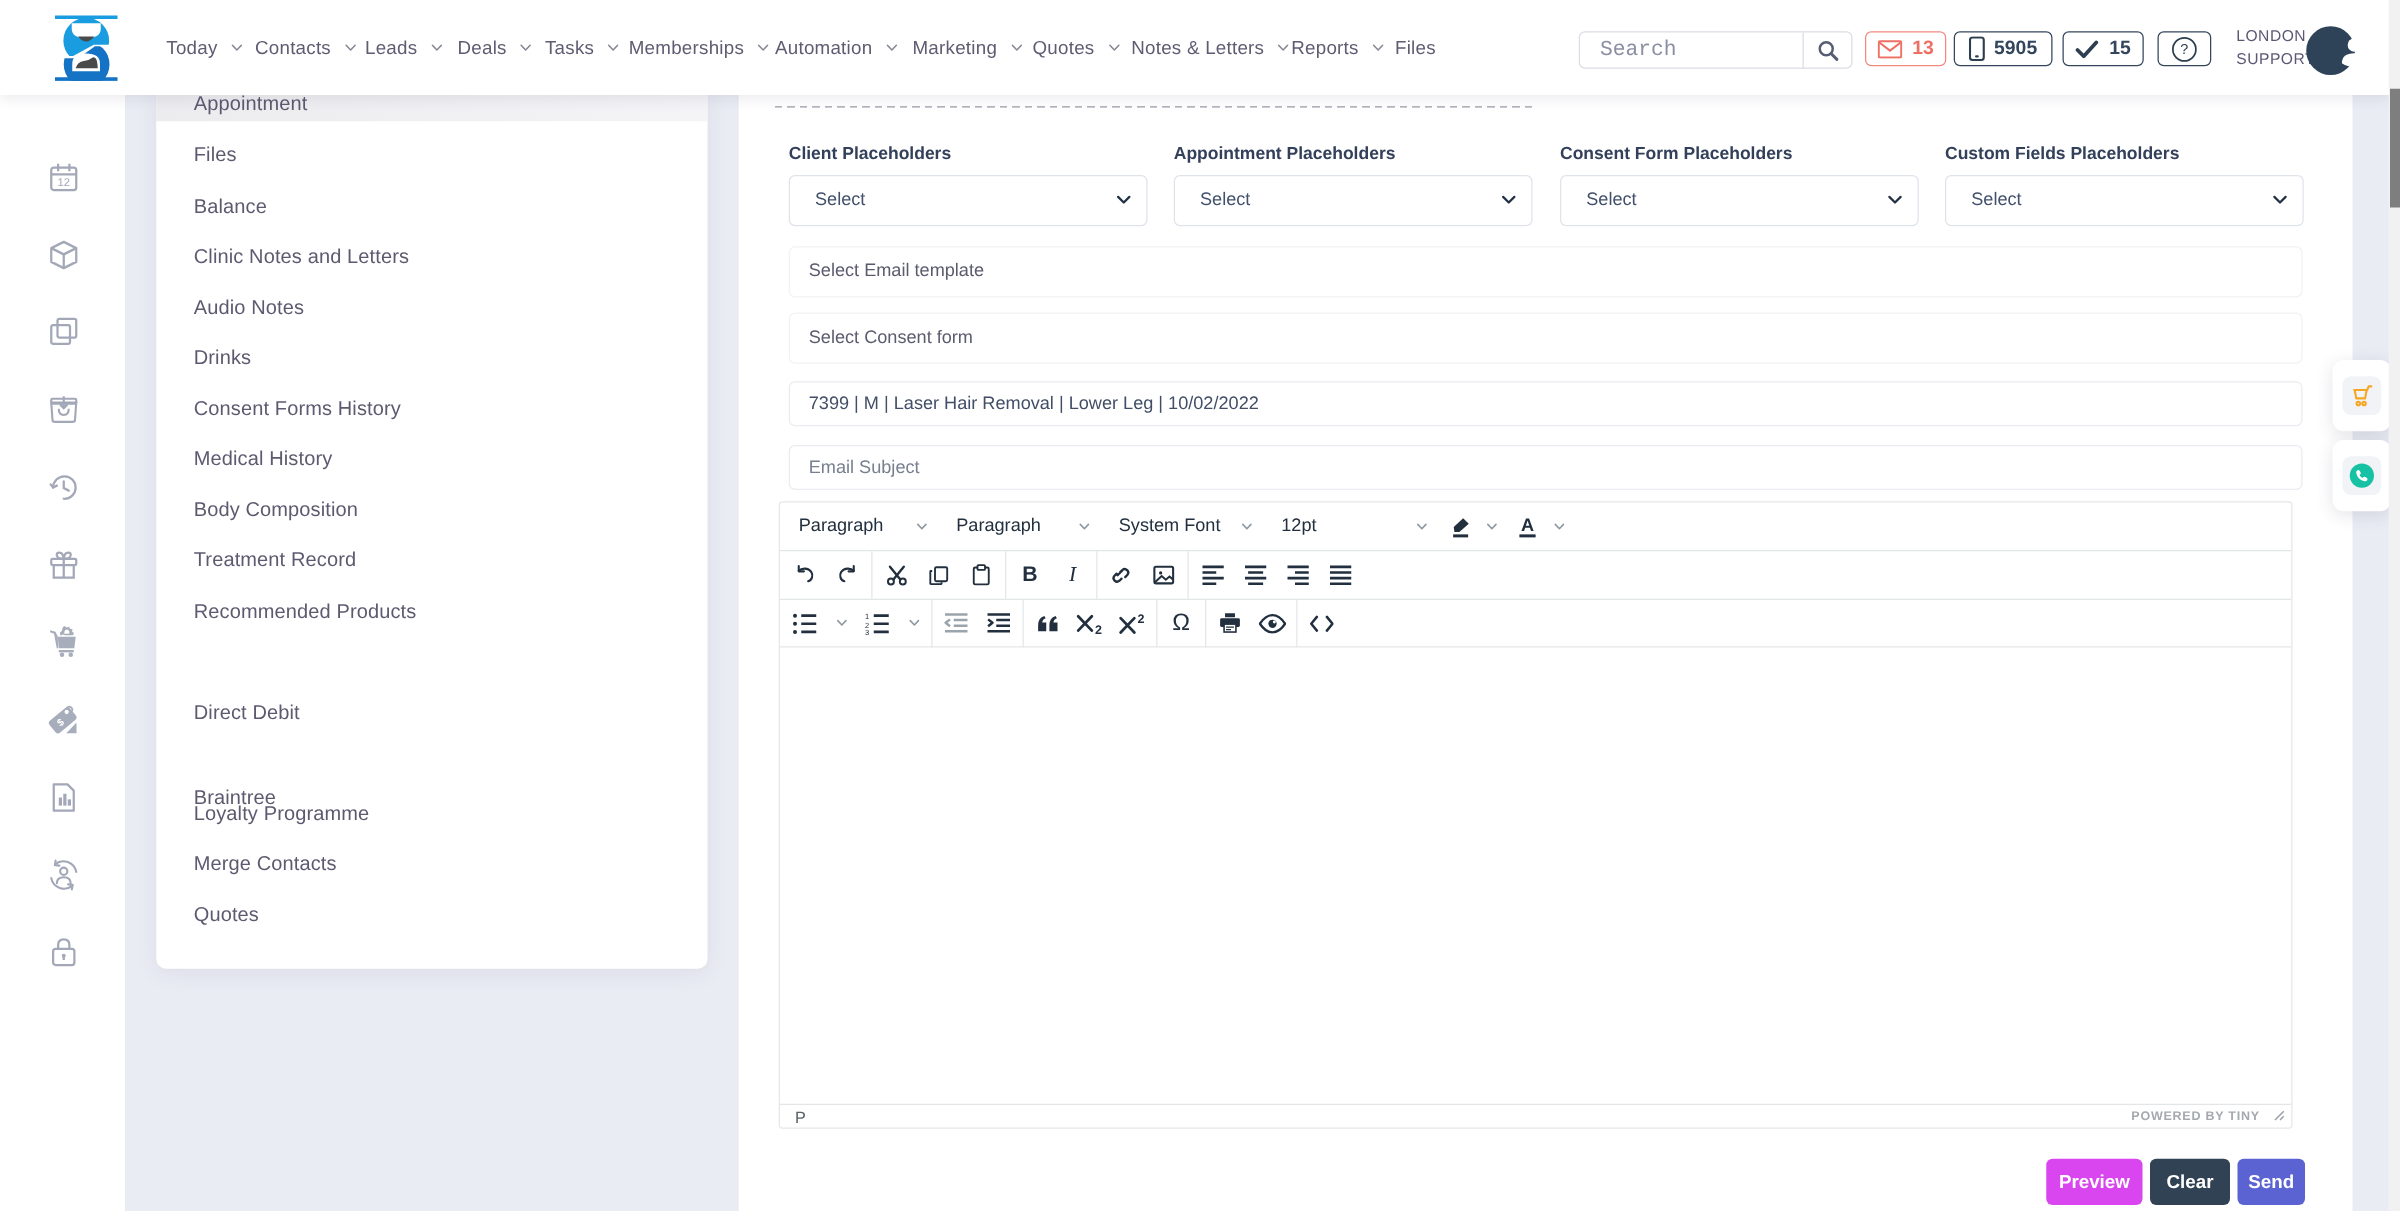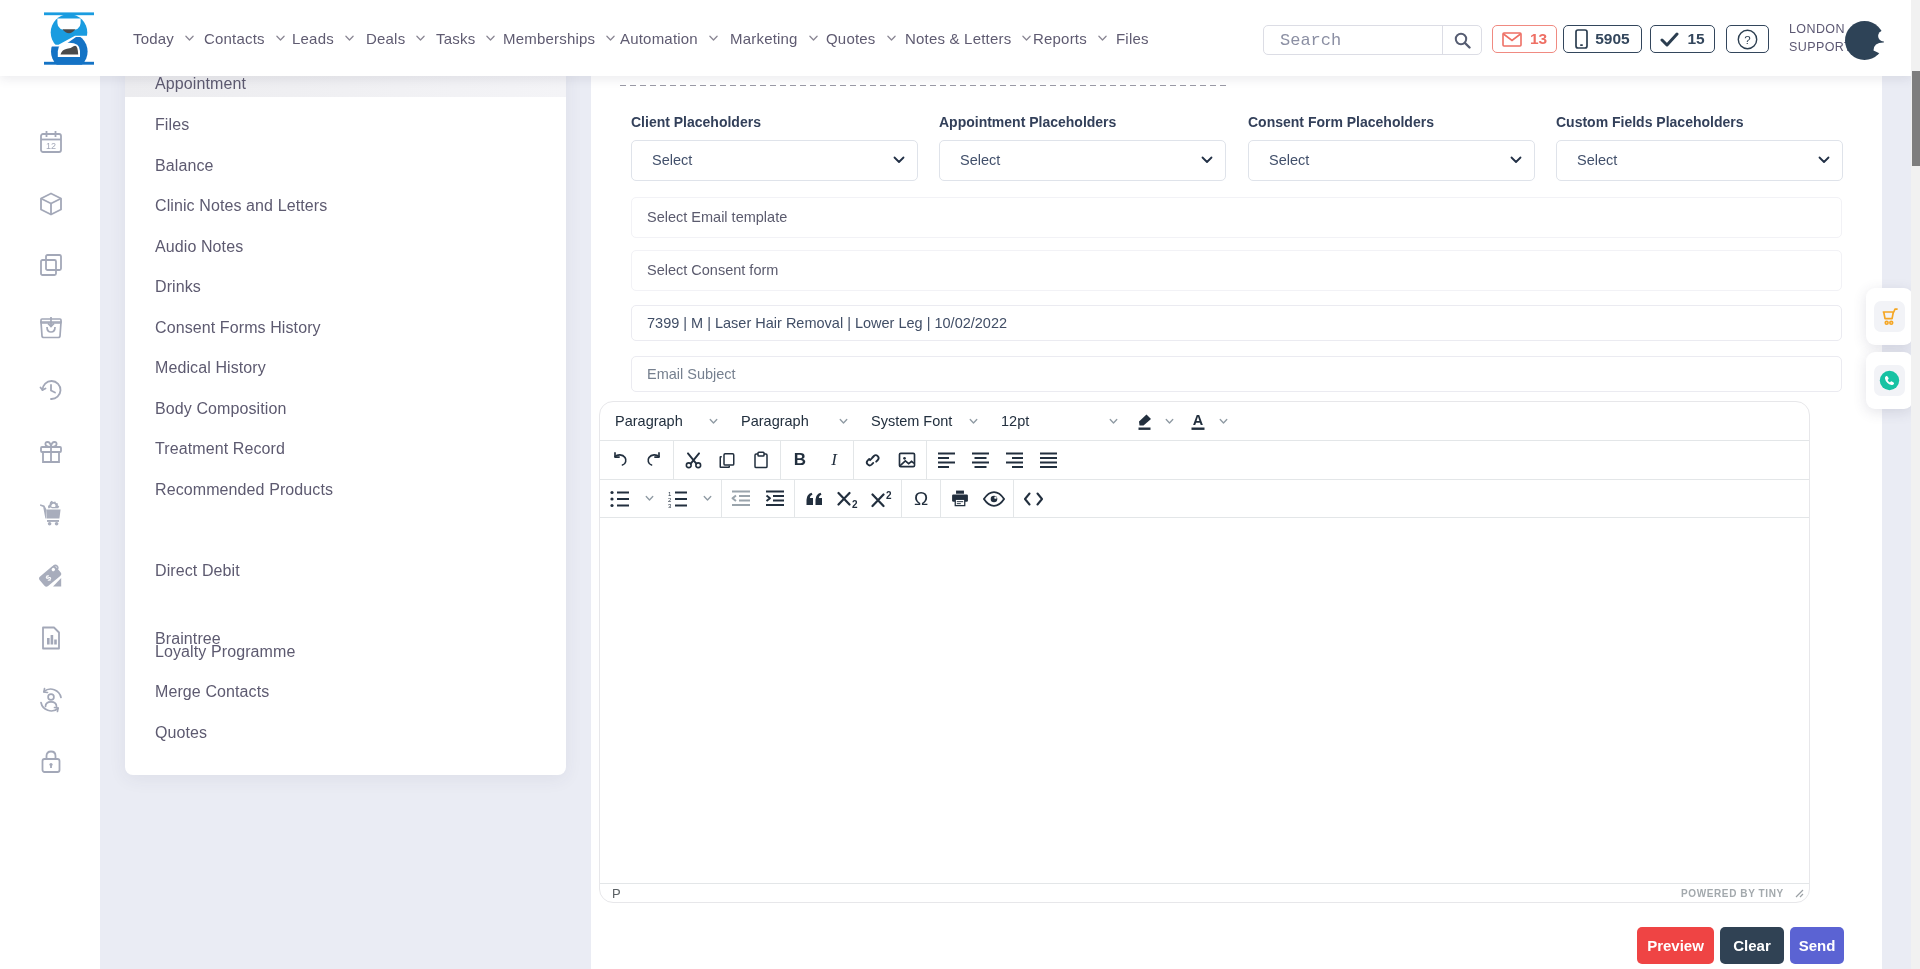--- a/index.html
+++ b/index.html
@@ -32,21 +32,21 @@
   .lbl { position:absolute; font-size:14px; font-weight:700; color:#33405a; }
   .selbox { position:absolute; top:140px; width:287px; height:41px; border:1px solid #dfe3ea; border-radius:5px; background:#fff; }
   .selbox .txt { position:absolute; left:20px; top:11px; font-size:14.5px; color:#42506b; }
   .selbox svg { position:absolute; right:12px; top:15px; }
   .bigselect { position:absolute; left:631px; width:1211px; height:41px; border:1px solid #f2f2f6; border-radius:5px; background:#fff; }
   .bigselect .txt { position:absolute; left:15px; top:11px; font-size:14.5px; color:#5b5b6e; }
   .biginput { position:absolute; left:631px; width:1211px; height:36px; border:1px solid #ebebf1; border-radius:5px; background:#fff; }
   .biginput .txt { position:absolute; left:15px; top:9px; font-size:14.5px; color:#414e66; }
 
   
-  #editor { position:absolute; left:599px; top:401px; width:1211px; height:502px; border:1px solid #e7e7ea; border-radius:14px; background:#fff; z-index:6; }
+  #editor { position:absolute; left:623px; top:401px; width:1211px; height:502px; border:1px solid #e7e7ea; border-radius:3px; background:#fff; z-index:6; }
   .toolrow { position:relative; border-bottom:1px solid #e3e6e8; display:flex; align-items:center; }
   #trow1 { height:39px; }
   #trow2 { height:39px; }
   #trow3 { height:38px; }
   .tsel { display:flex; align-items:center; color:#222f3e; font-size:14.5px; padding:0 8px 0 15px; height:100%; }
   .tsel .chev { margin-left:0px; }
   .tbtn { width:34px; height:100%; display:flex; align-items:center; justify-content:center; }
   .tdiv { width:1px; height:38px; background:#e3e6e8; margin:0 2px; }
   #statusbar { position:absolute; left:0; bottom:0; width:100%; height:19px; border-top:1px solid #e3e6e8;
                display:flex; align-items:center; justify-content:space-between; padding:0 5px 0 12px; }
@@ -325,21 +325,21 @@
         </span>
     </div>
     <div id="statusbar">
         <span class="p">P</span>
         <span id="poweredby">POWERED BY TINY <svg width="9" height="9" viewBox="0 0 9 9" style="margin-left:8px; vertical-align:-1px;">
             <path d="M8 1 L1 8 M8 5 L5 8" stroke="#9aa0a5" stroke-width="1.2"></path>
           </svg></span>
       </div>
   </div>
 
-  <div class="btn" style="left:1637px; width:77px; background:#ef4444;">Preview</div>
+  <div class="btn" style="left:1637px; width:77px; background:#d946ef;">Preview</div>
   <div class="btn" style="left:1720px; width:64px; background:#304254;">Clear</div>
   <div class="btn" style="left:1790px; width:54px; background:#5b63d3;">Send</div>
 
   <div id="menucard">
     <div id="mhover"></div>
     <div class="mitem" style="top:6px;">Appointment</div>
     <div class="mitem" style="top:47px;">Files</div>
     <div class="mitem" style="top:87.5px;">Balance</div>
     <div class="mitem" style="top:128px;">Clinic Notes and Letters</div>
     <div class="mitem" style="top:168.5px;">Audio Notes</div>

